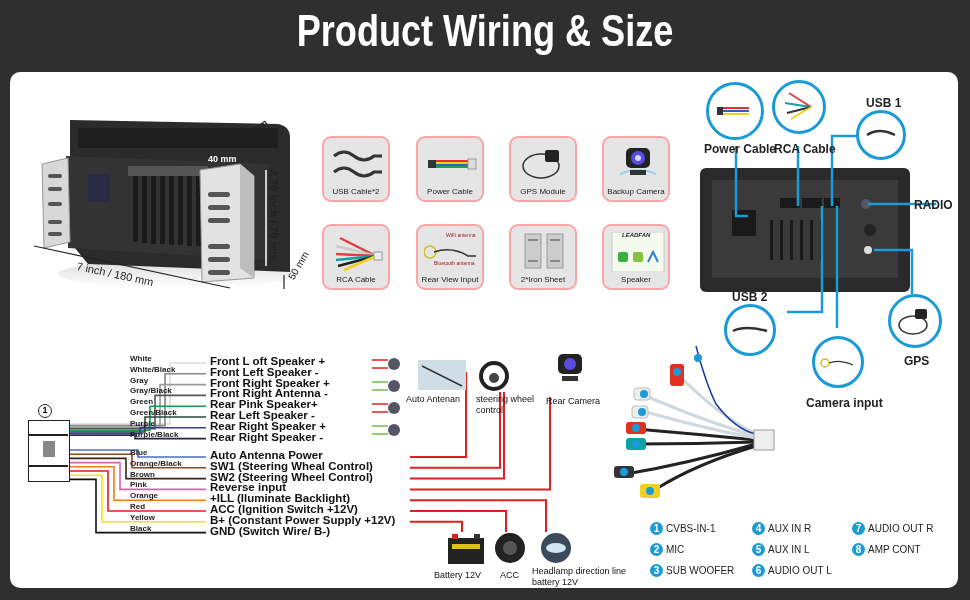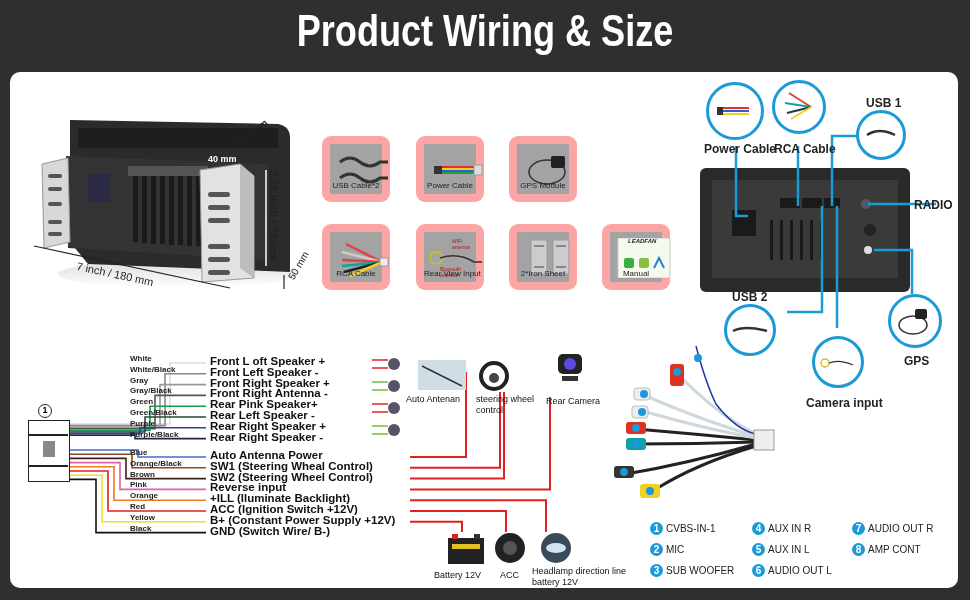--- a/index.html
+++ b/index.html
@@ -4,21 +4,21 @@
 <style>
   * { box-sizing: border-box; margin: 0; padding: 0; }
   html, body { width: 970px; height: 600px; overflow: hidden; }
   body { background: #2f2f2f; font-family: "Liberation Sans", sans-serif; position: relative; }
   .title { position: absolute; left: 0; top: 6px; width: 970px; text-align: center; color: #fff;
     font-family: "Liberation Sans", sans-serif; font-weight: bold; font-size: 44px; letter-spacing: 0px;
     transform: scaleX(0.82); transform-origin: center; }
   .card { position: absolute; left: 10px; top: 72px; width: 948px; height: 516px; background: #fff; border-radius: 10px; overflow: hidden; }
   .abs { position: absolute; }
   
-  .acc { position: absolute; width: 68px; height: 66px; border: 8px solid #fca5a5; border-radius: 9px; background: #a3a3a3; }
+  .acc { position: absolute; width: 68px; height: 66px; border: 2px solid #fca5a5; border-radius: 9px; background: #e5e5e5; }
   .acc .lbl { position: absolute; left: 0; right: 0; bottom: 4px; text-align: center; font-size: 8px; color: #222; white-space: nowrap; }
   .acc svg { position: absolute; left: 6px; top: 6px; }
   
   .circ { position: absolute; border: 3px solid #1a9ad6; border-radius: 50%; background: #fff; }
   .plbl { position: absolute; font-size: 12px; color: #222; white-space: nowrap; }
   .bold { font-weight: bold; }
   
   .wcol { position: absolute; font-size: 8px; font-weight: bold; color: #222; white-space: nowrap; }
   .wfun { position: absolute; font-size: 11.5px; font-weight: bold; color: #111; white-space: nowrap; }
   .dev { position: absolute; font-size: 9px; color: #111; white-space: nowrap; }
@@ -111,20 +111,30 @@
     </svg>
     <div class="lbl">Power Cable</div>
   </div>
   <div class="acc" style="left:499px;top:64px;padding-left:26px;">
     <svg width="56" height="40">
       <ellipse cx="24" cy="22" rx="18" ry="12" stroke="#333" stroke-width="1.5" fill="none"></ellipse>
       <rect x="28" y="6" width="14" height="12" rx="2" fill="#222"></rect>
     </svg>
     <div class="lbl">GPS Module</div>
   </div>
+  <div class="acc" style="left:592px;top:64px;">
+    <svg width="56" height="40">
+      <rect x="16" y="4" width="24" height="20" rx="5" fill="#222"></rect>
+      <circle cx="28" cy="14" r="7" fill="#5a4ae0"></circle>
+        <circle cx="28" cy="14" r="3" fill="#cfd8ff"></circle>
+      <path d="M10 30 Q28 22 46 30" stroke="#9fd4ea" stroke-width="2" fill="none"></path>
+      <rect x="20" y="26" width="16" height="5" fill="#333"></rect>
+    </svg>
+    <div class="lbl">Backup Camera</div>
+  </div>
 
   <div class="acc" style="left:312px;top:152px;">
     <svg width="56" height="40">
       <g stroke-width="2.5">
         <line x1="10" y1="6" x2="46" y2="24" stroke="#e04040"></line>
           <line x1="6" y1="14" x2="46" y2="24" stroke="#ccc"></line>
         <line x1="6" y1="22" x2="46" y2="24" stroke="#e04040"></line>
           <line x1="6" y1="28" x2="46" y2="24" stroke="#10a0a0"></line>
         <line x1="8" y1="34" x2="46" y2="24" stroke="#222"></line>
           <line x1="14" y1="38" x2="46" y2="24" stroke="#f0d020"></line>
@@ -156,21 +166,21 @@
     <div class="lbl">2*Iron Sheet</div>
   </div>
   <div class="acc" style="left:592px;top:152px;">
     <svg width="56" height="40">
       <rect x="2" y="0" width="52" height="40" fill="#f4faee" stroke="#ccc"></rect>
       <rect x="8" y="20" width="10" height="10" rx="2" fill="#3ab040"></rect>
       <rect x="23" y="20" width="10" height="10" rx="2" fill="#8ac040"></rect>
       <path d="M38 30 L43 20 L48 30" stroke="#2a80d0" stroke-width="2" fill="none"></path>
     </svg>
     <div class="abs" style="left:18px;top:6px;font-size:6px;font-weight:bold;font-style:italic;color:#222;">LEADFAN</div>
-    <div class="lbl">Manual</div>
+    <div class="lbl">Speaker</div>
   </div>
 
   <div class="abs" style="left:680px;top:8px;width:268px;height:340px;">
     <svg width="268" height="340" class="abs" style="left:0;top:0;">
 
       <rect x="10" y="88" width="210" height="124" rx="6" fill="#2a2a2a"></rect>
       <rect x="22" y="100" width="186" height="98" fill="#3a3a3a"></rect>
       <g fill="#1a1a1a">
         <rect x="42" y="130" width="24" height="26"></rect>
           <rect x="90" y="118" width="20" height="10"></rect>

